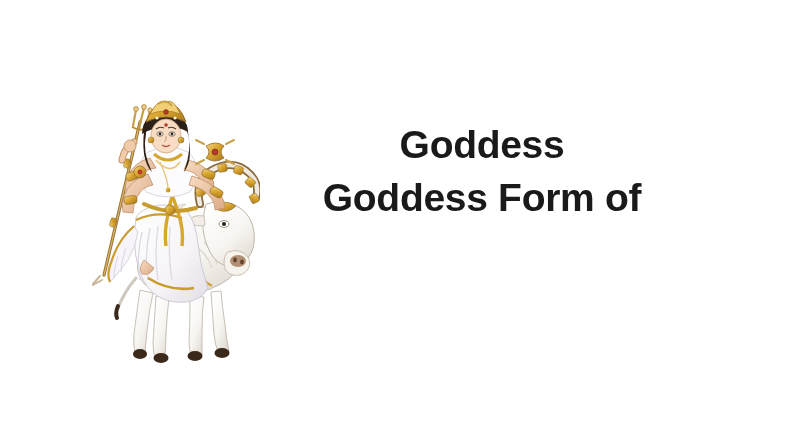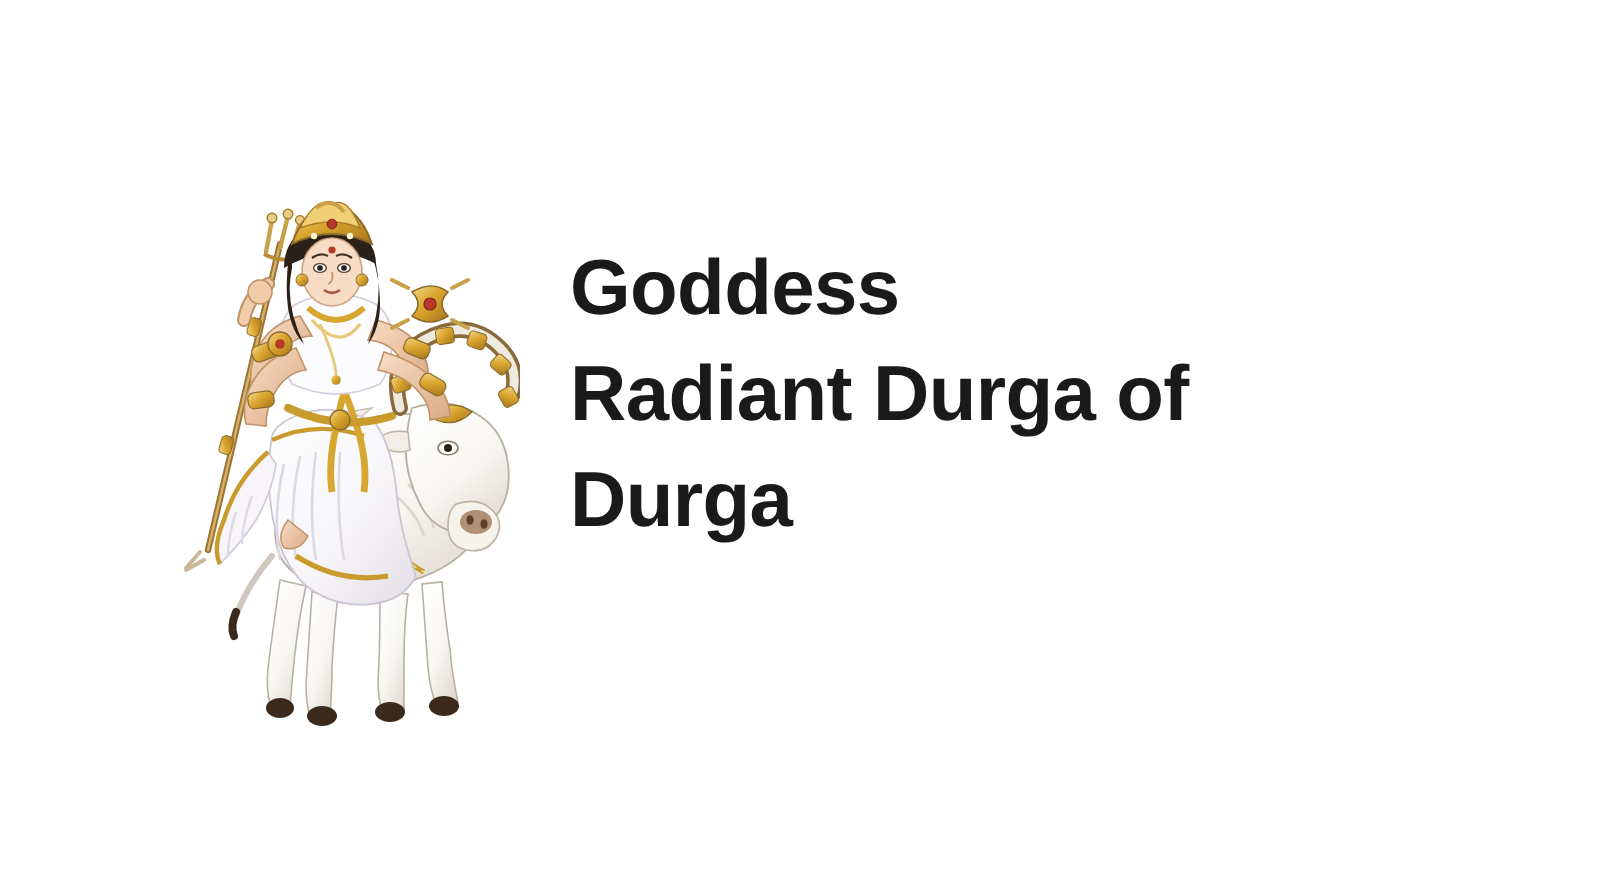--- a/index.html
+++ b/index.html
@@ -26,23 +26,24 @@
   }
   #illustration svg {
     display: block;
     width: 100%;
     height: 100%;
   }
 
   
   #title-block {
     position: absolute;
-    left: 285px;
+    left: 297px;
     top: 118px;
     width: 370px;
+    text-align: center;
   }
   .title-line {
     font-family: "Liberation Sans", sans-serif;
     font-size: 39px;
     font-weight: bold;
     line-height: 53px;
     color: #1a1a1a;
     letter-spacing: -0.3px;
     white-space: nowrap;
   }
@@ -252,17 +253,16 @@
           <circle cx="88" cy="12" r="2.4" fill="#b6392a" stroke="#7c2418" stroke-width="0.5"></circle>
           <circle cx="79" cy="18" r="1.6" fill="#fff3cf"></circle>
           <circle cx="97" cy="18" r="1.6" fill="#fff3cf"></circle>
         </g>
       </g>
     </svg>
   </div>
 
   <div id="title-block">
     <div class="title-line">Goddess</div>
-    <div class="title-line">Radiant Durga of</div>
-    <div class="title-line">Durga</div>
+    <div class="title-line">Goddess Form of</div>
   </div>
 
 </div>
 
 </body></html>

